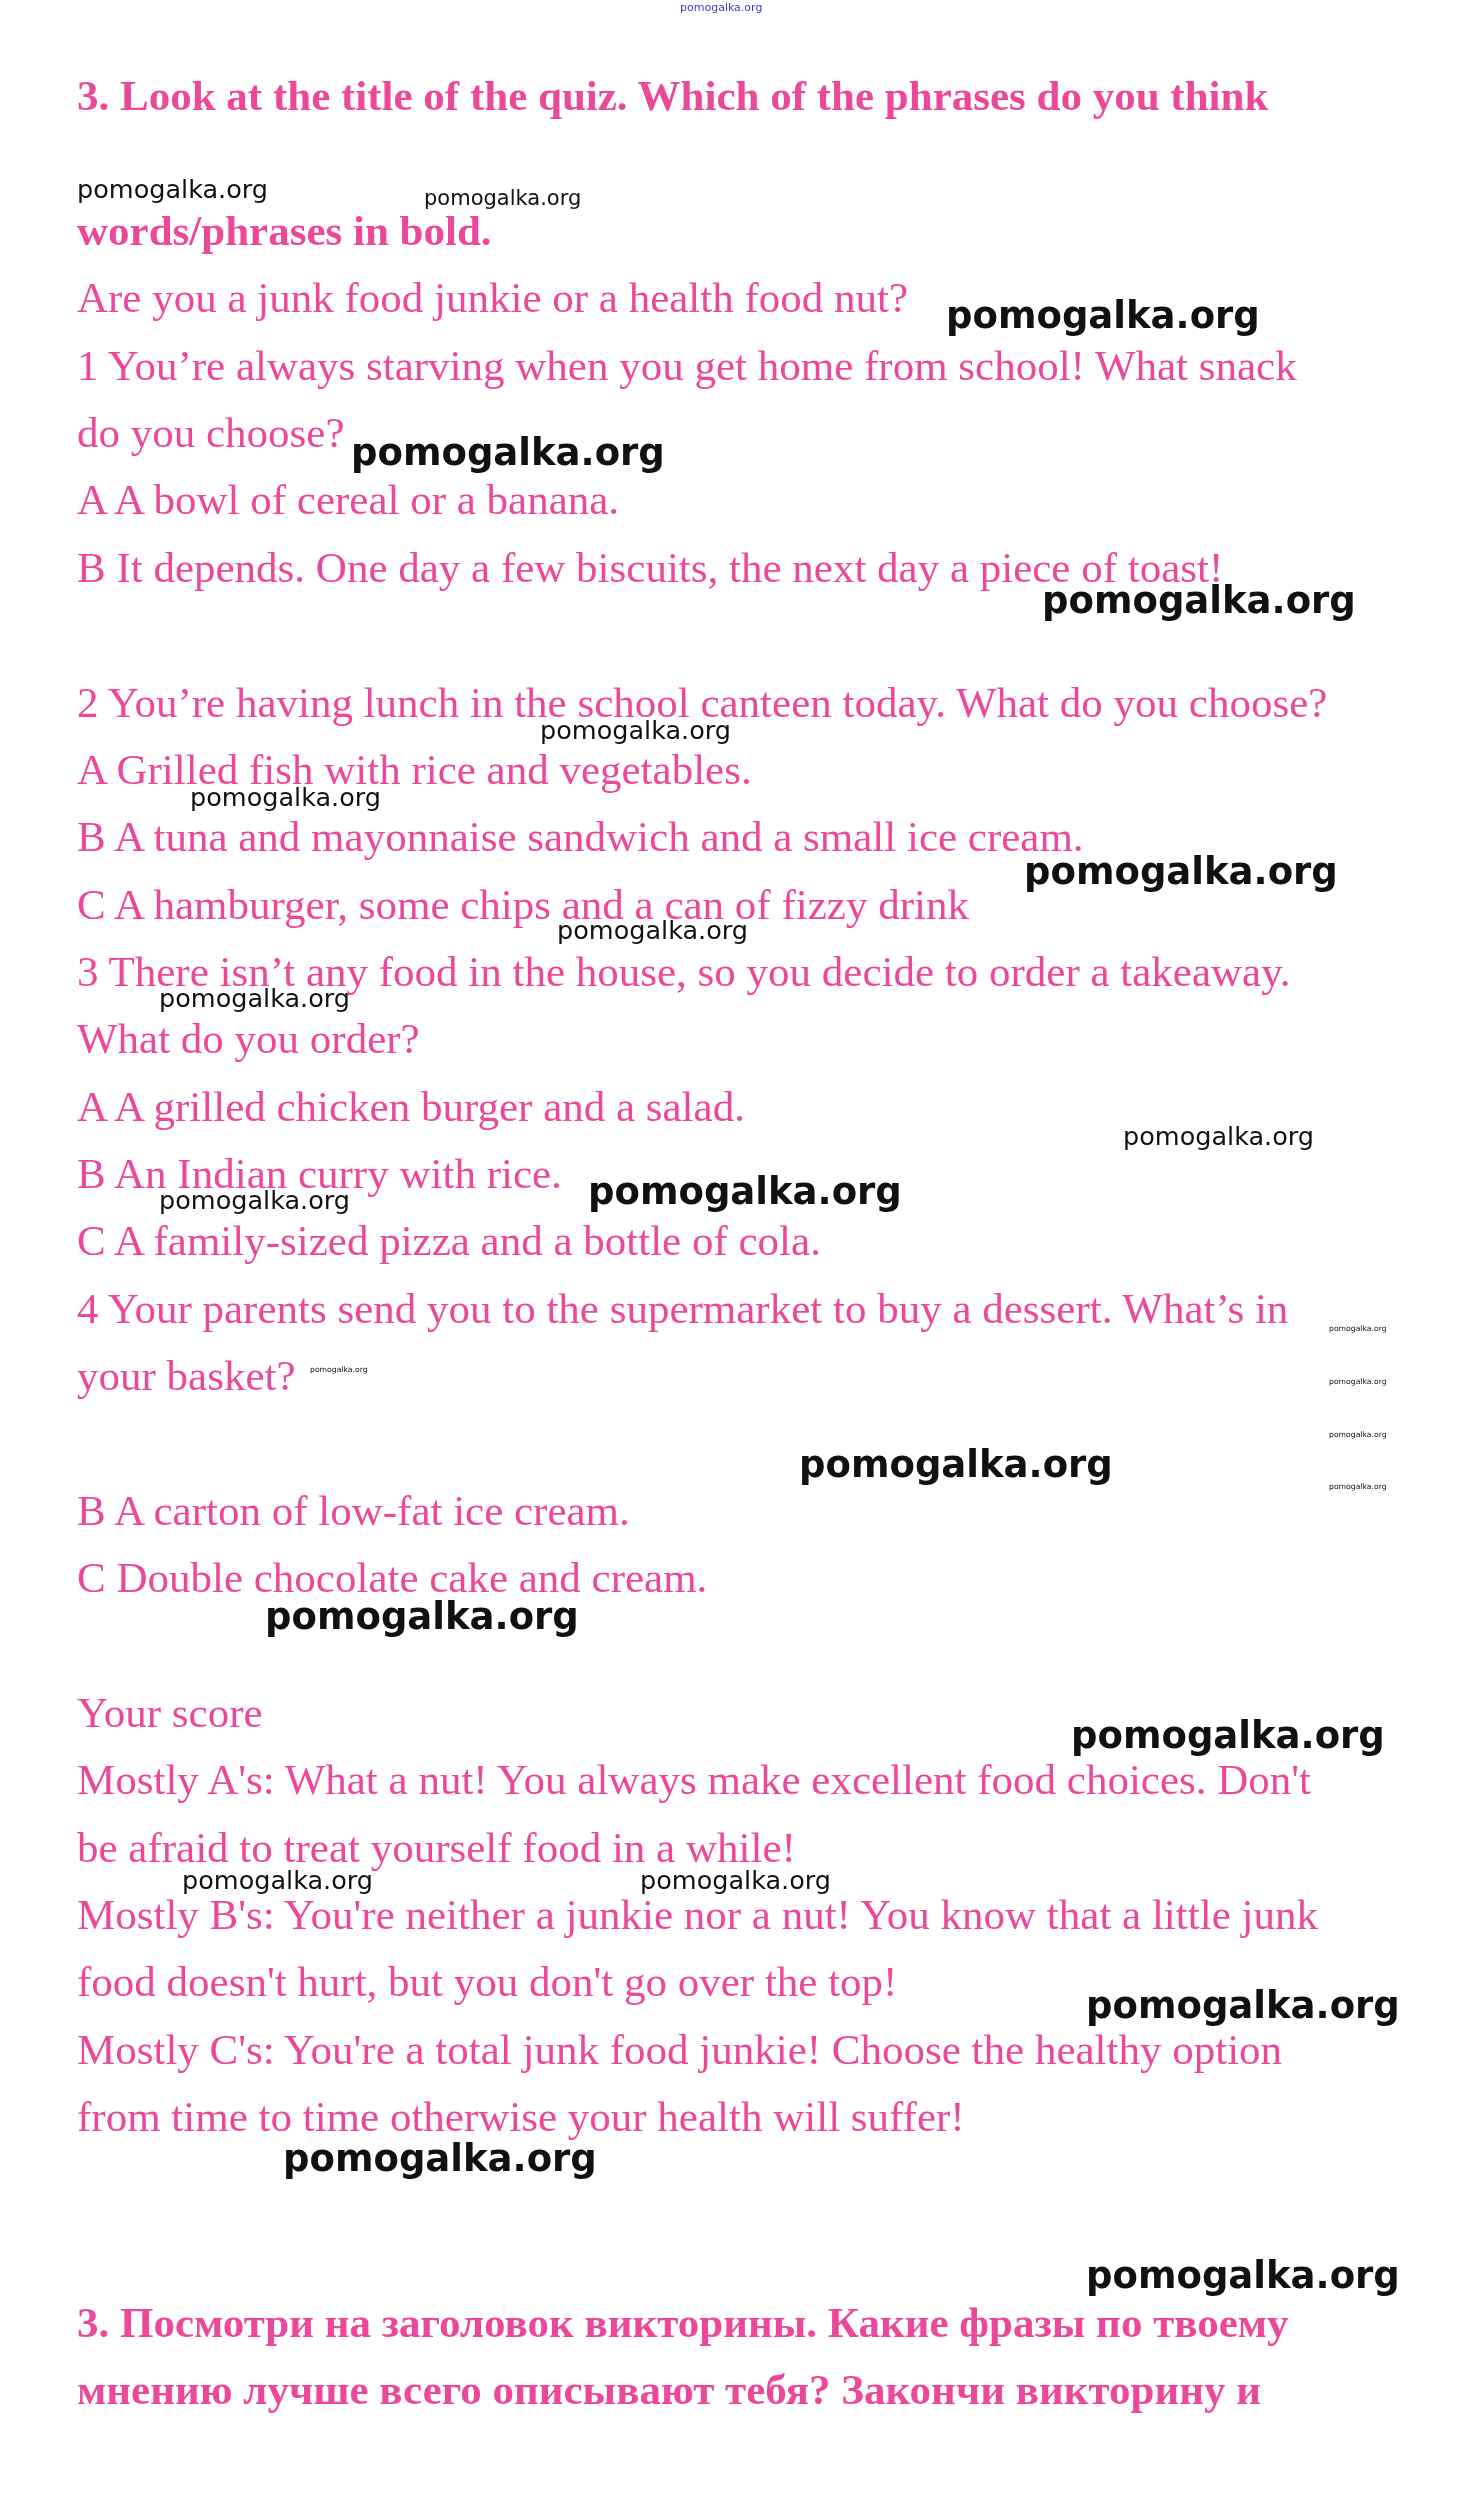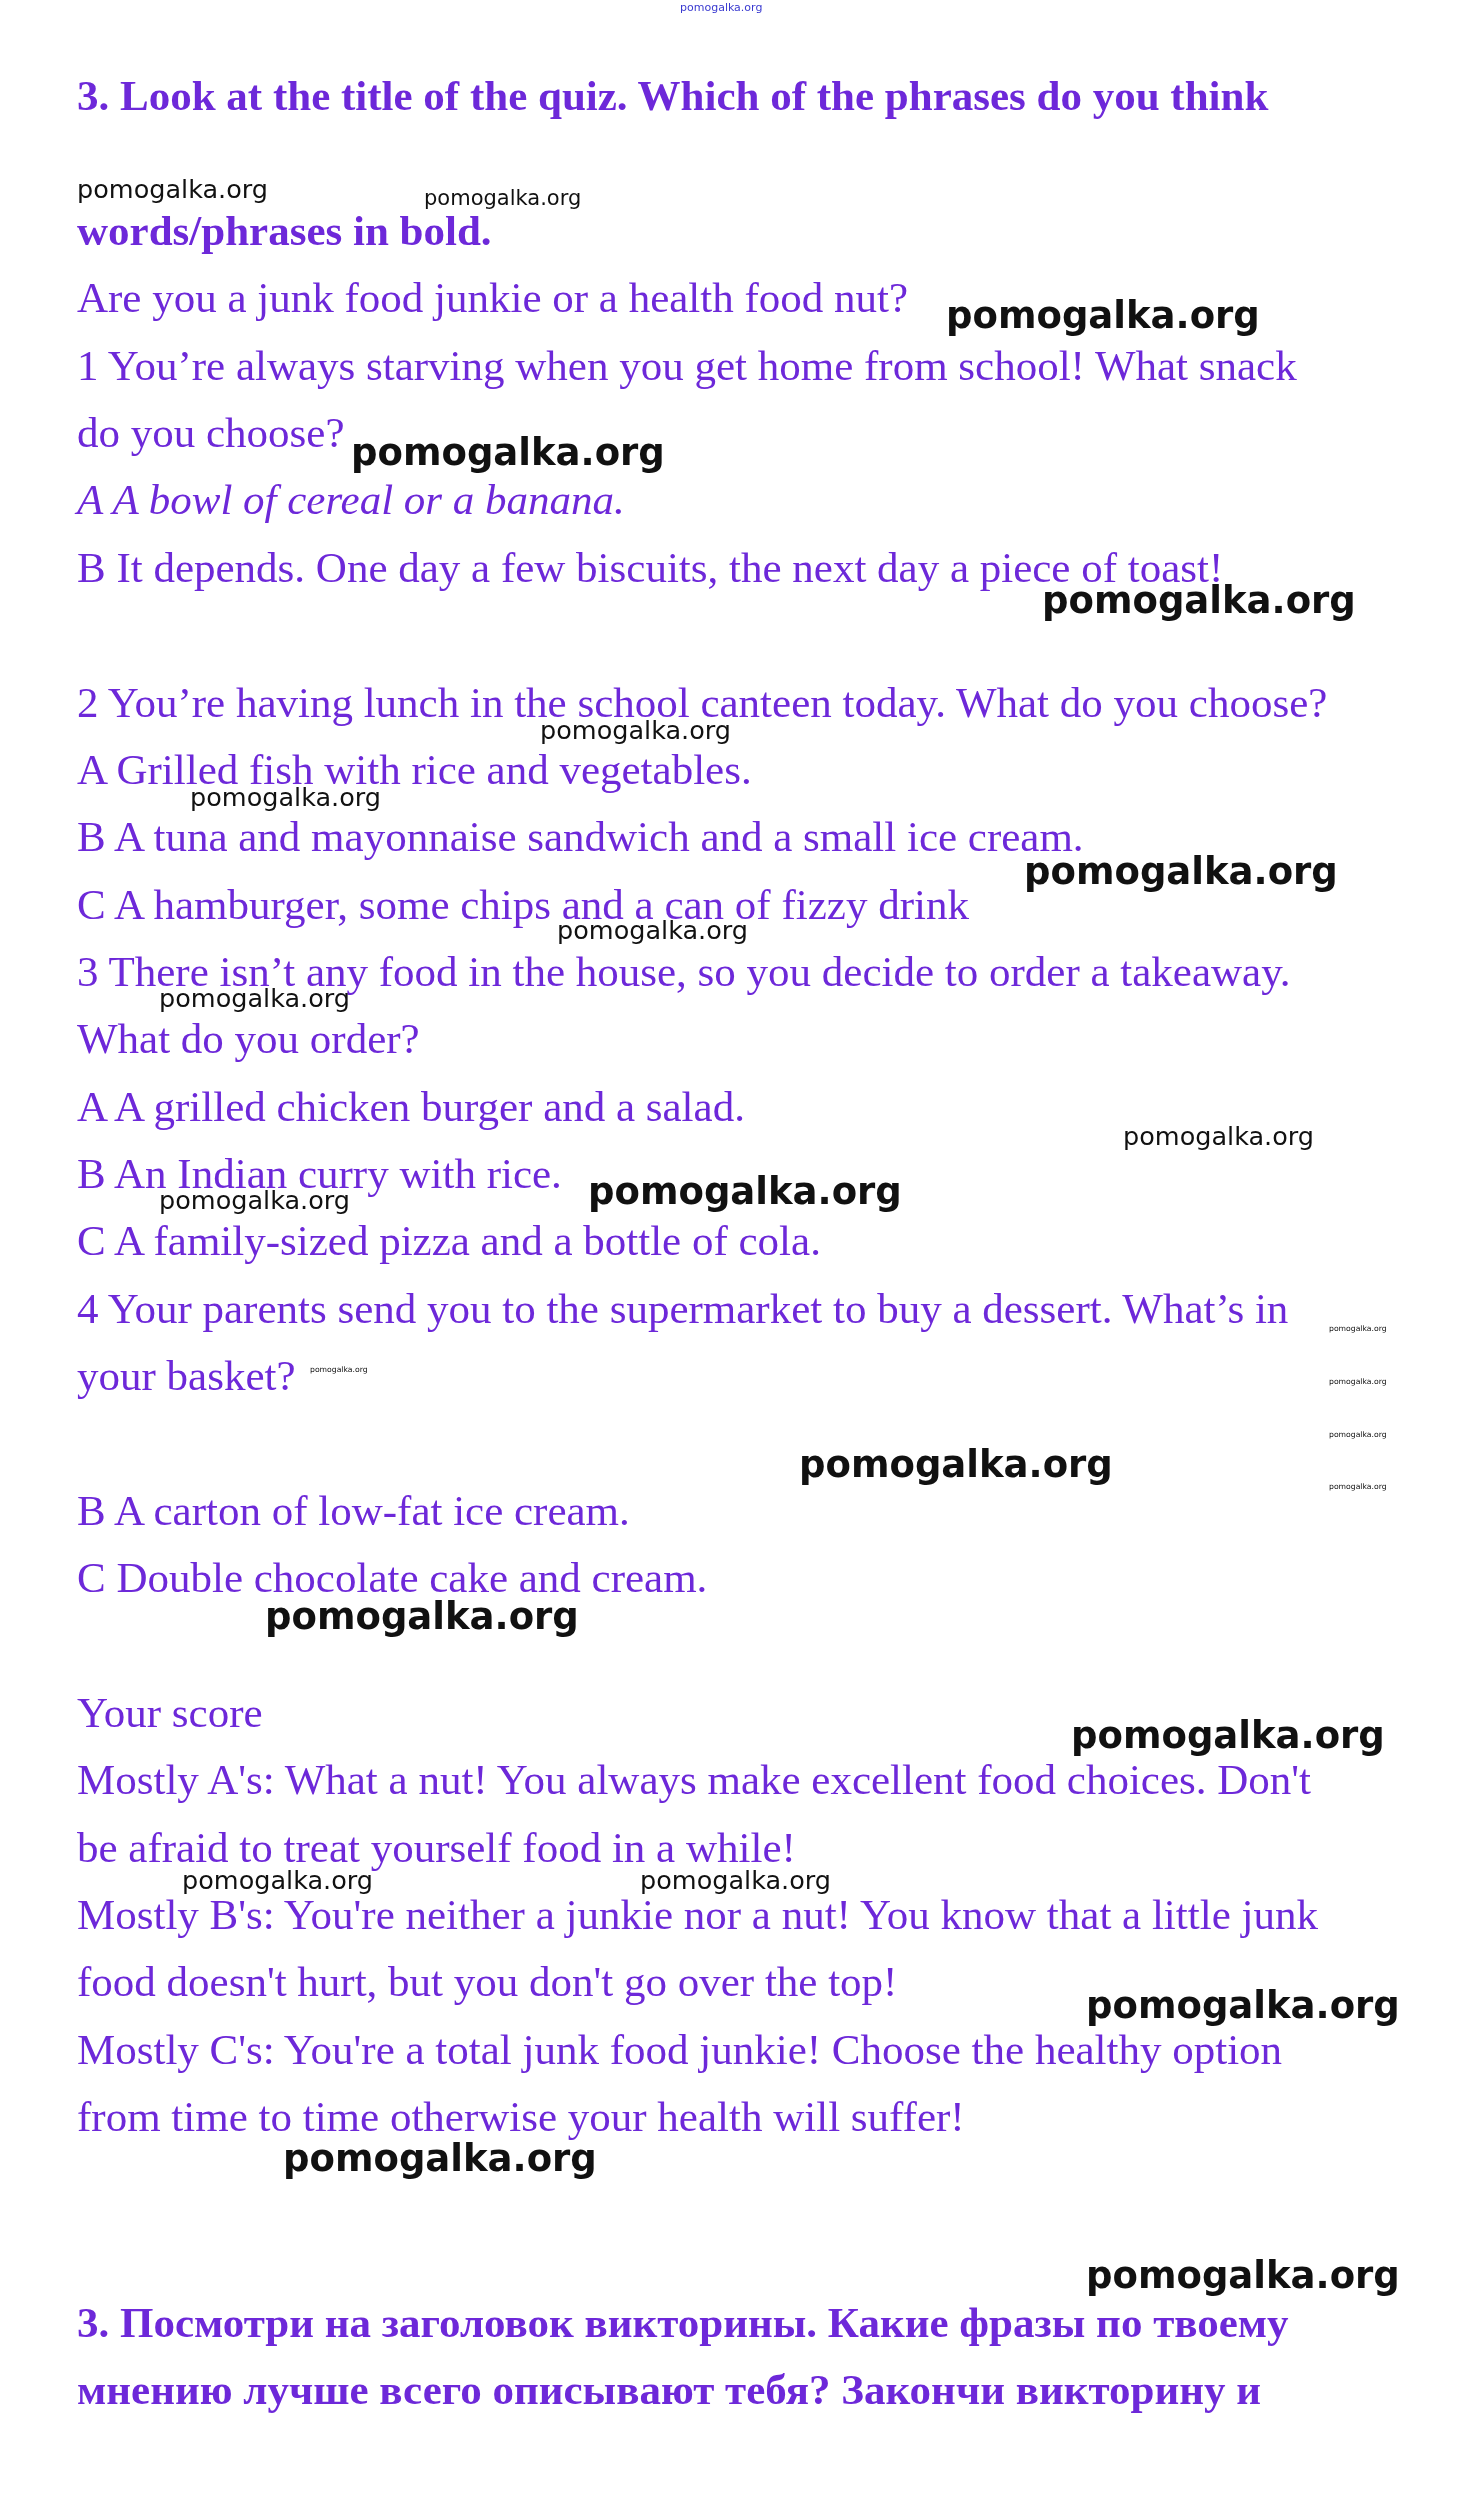--- a/index.html
+++ b/index.html
@@ -1,21 +1,21 @@
 <!DOCTYPE html>
 <html style="font-size:12.4px"><head>
 <meta charset="utf-8">
 <style>
   html, body { margin:0; padding:0; background:#ffffff; }
   body { width:1464px; height:2512px; position:relative; overflow:hidden; }
   .page { position:absolute; left:0; top:0; width:1464px; height:2512px; }
   .line {
     position:absolute; left:77px; white-space:nowrap;
     font-family:"Liberation Serif", "DejaVu Serif", serif;
-    font-size:43px; line-height:1; color:#6d28d9;
+    font-size:43px; line-height:1; color:#ec4899;
   }
   .bold { font-weight:bold; }
   .wm {
     position:absolute; white-space:nowrap;
     font-family:"DejaVu Sans", "Liberation Sans", sans-serif;
     color:#111111; line-height:1; font-weight:bold;
   }
   .wm.l { font-size:37px; }
   .wm.m { font-size:25.5px; font-weight:normal; }
   .wm.s { font-size:21px; font-weight:normal; }
@@ -29,21 +29,21 @@
 
   <div class="wm top" style="left:680px;top:1.5px;">pomogalka.org</div>
 
   <div class="line bold" style="top:74px;">3. Look at the title of the quiz. Which of the phrases do you think</div>
   <div class="line bold" style="top:209px;">words/phrases in bold.</div>
 
   <div class="line" style="top:276px;">Are you a junk food junkie or a health food nut?</div>
 
   <div class="line" style="top:344px;">1 You’re always starving when you get home from school! What snack</div>
   <div class="line" style="top:411px;">do you choose?</div>
-  <div class="line" style="top:478px;font-style:italic;">A A bowl of cereal or a banana.</div>
+  <div class="line" style="top:478px;">A A bowl of cereal or a banana.</div>
   <div class="line" style="top:546px;text-align:right;">B It depends. One day a few biscuits, the next day a piece of toast!</div>
 
   <div class="line" style="top:681px;">2 You’re having lunch in the school canteen today. What do you choose?</div>
   <div class="line" style="top:748px;">A Grilled fish with rice and vegetables.</div>
   <div class="line" style="top:815px;">B A tuna and mayonnaise sandwich and a small ice cream.</div>
   <div class="line" style="top:883px;">C A hamburger, some chips and a can of fizzy drink</div>
 
   <div class="line" style="top:950px;">3 There isn’t any food in the house, so you decide to order a takeaway.</div>
   <div class="line" style="top:1017px;">What do you order?</div>
   <div class="line" style="top:1085px;">A A grilled chicken burger and a salad.</div>

